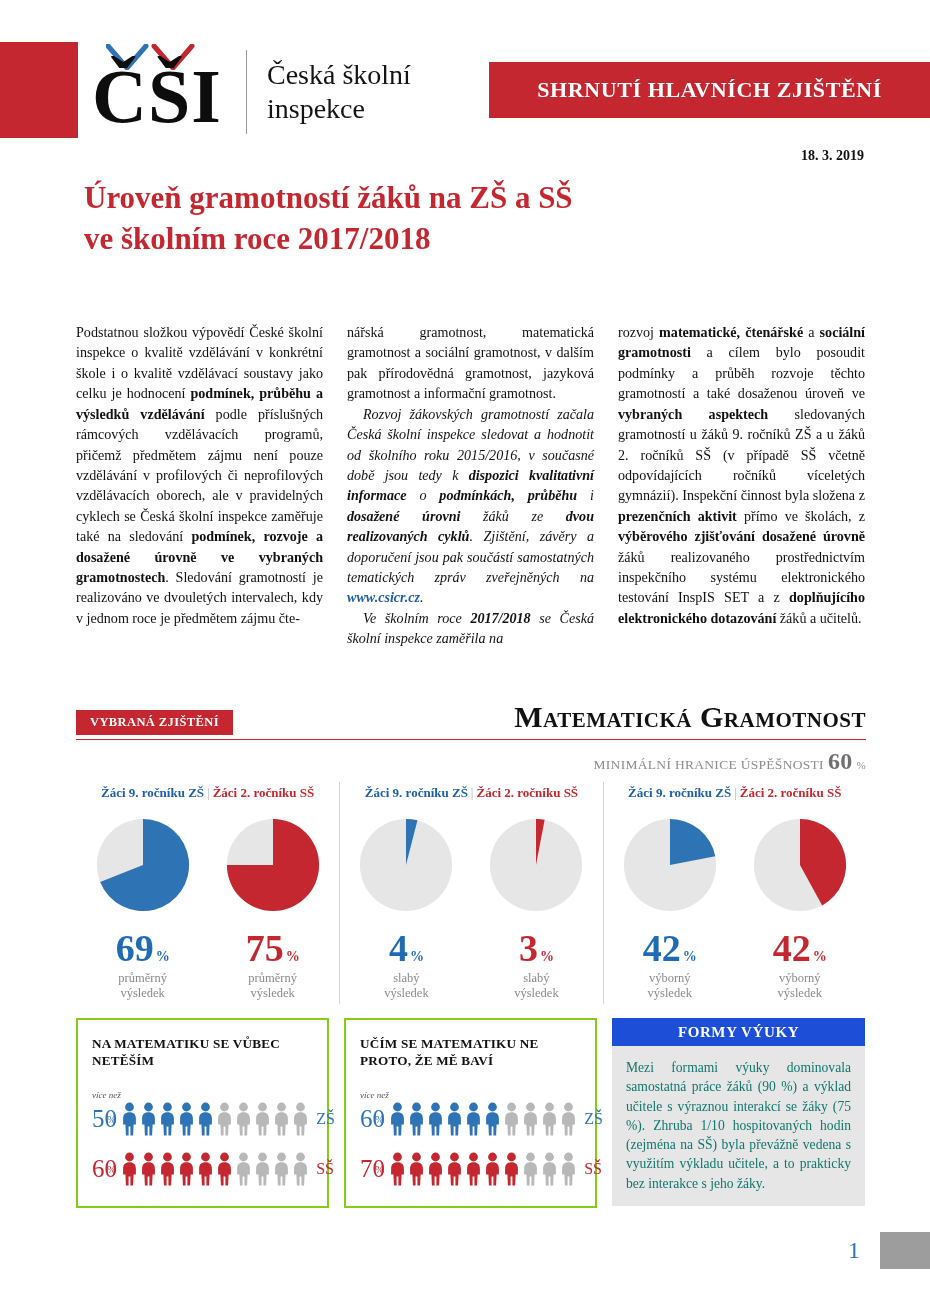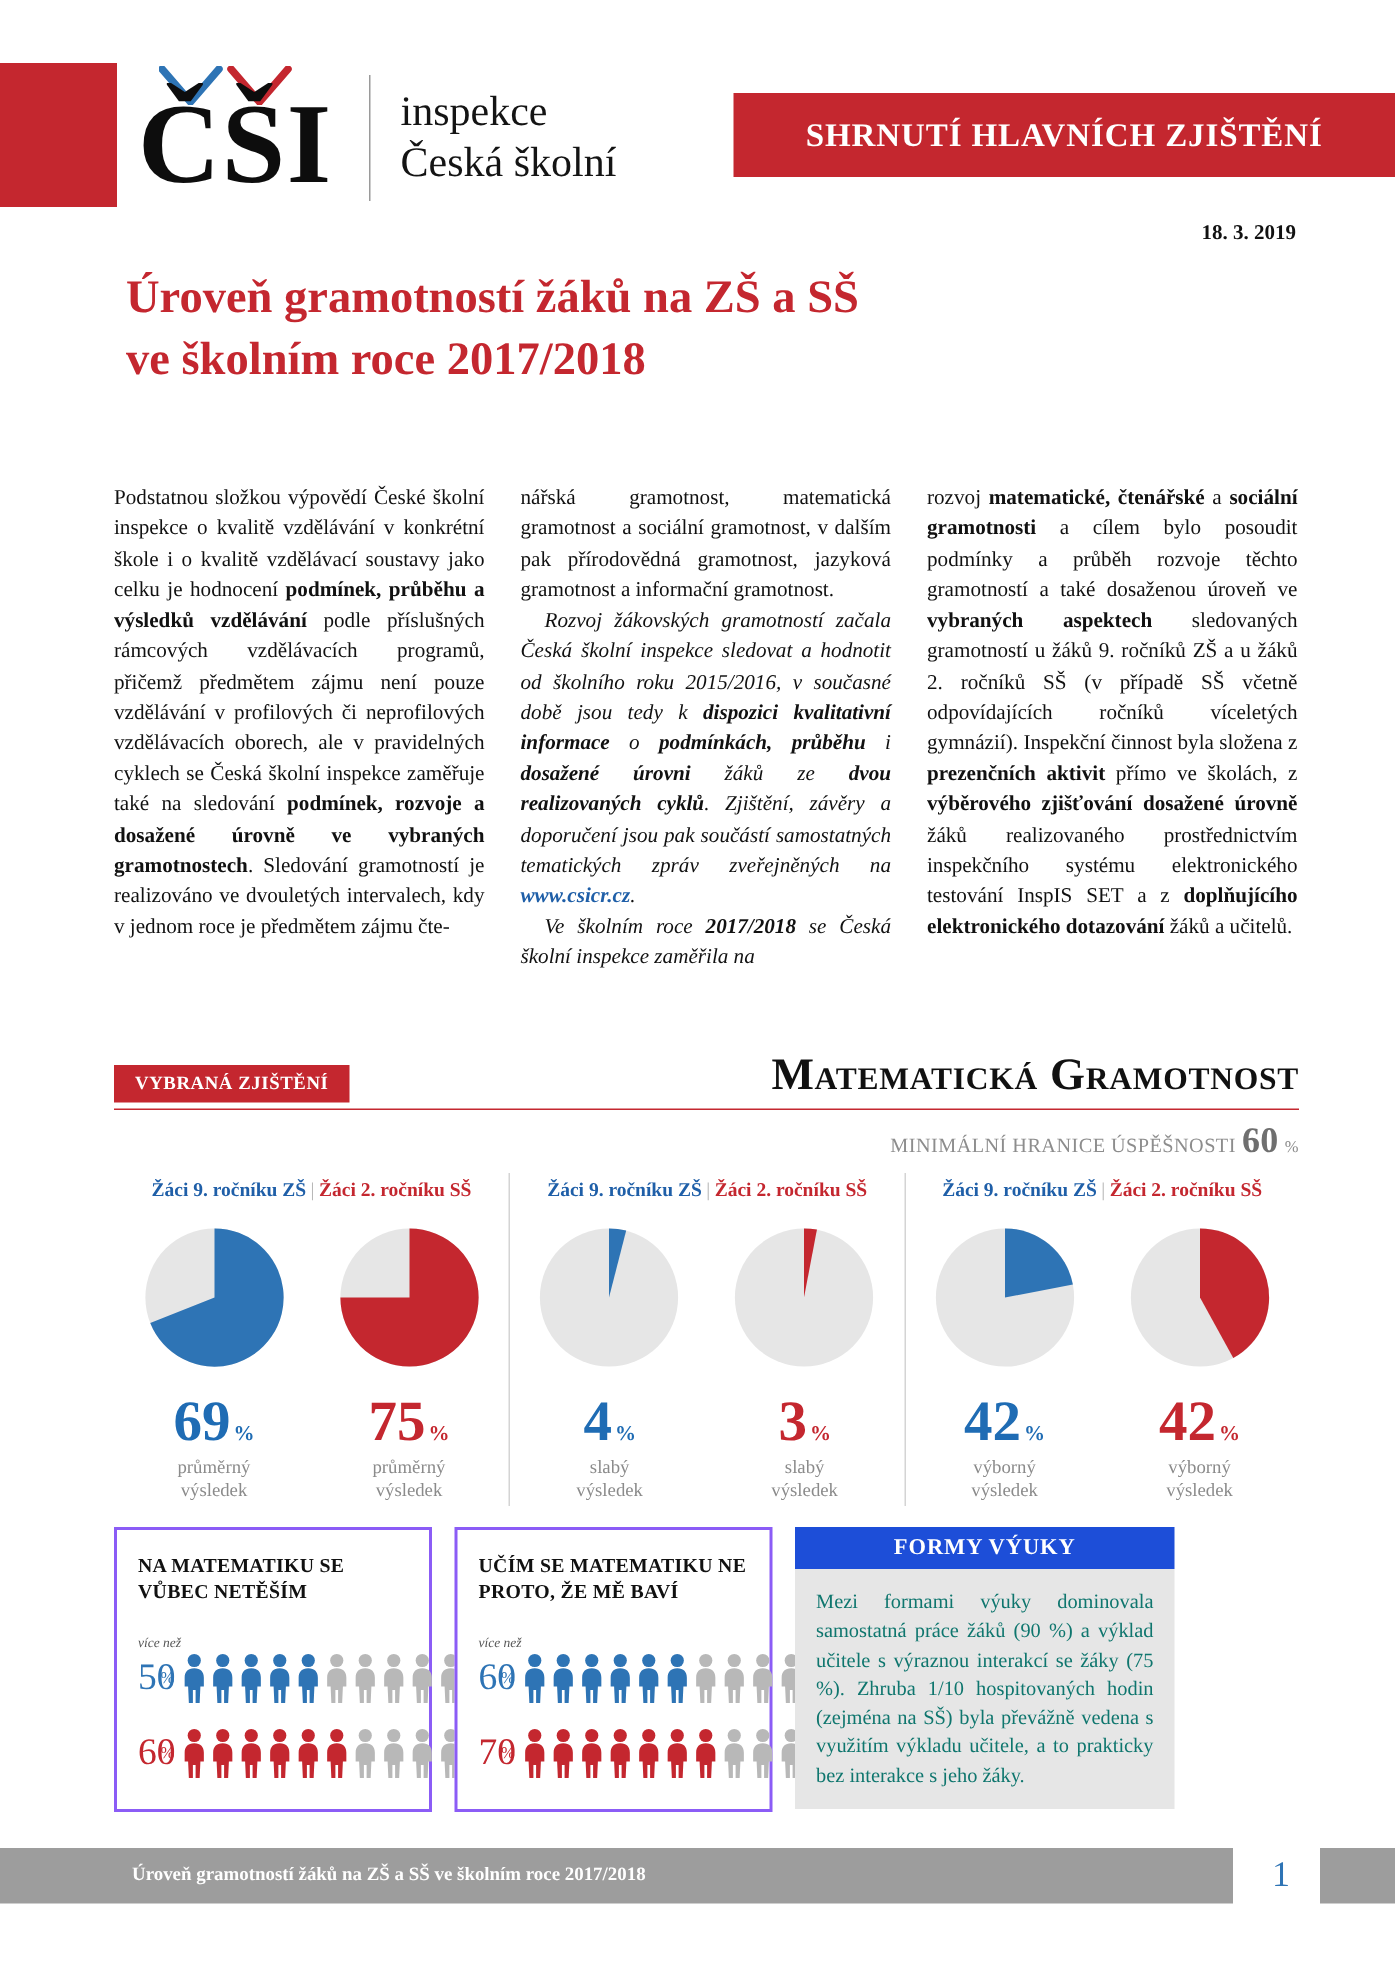--- a/index.html
+++ b/index.html
@@ -137,21 +137,21 @@
     margin-top: 4px; font-size: 12.5px; color: #8b8b8b; line-height: 1.22;
     font-family: "Liberation Serif", serif;
   }
 
   
   .boxes {
     position: absolute; left: 76px; top: 1018px; width: 790px; height: 190px;
     display: flex; gap: 15px;
   }
   .box-people {
-    width: 212px; border: 2px solid #8b5cf6; background: #fff;
+    width: 253px; border: 2px solid #84cc16; background: #fff;
     padding: 16px 14px 10px 14px; position: relative;
   }
   .box-title {
     font-size: 13.2px; font-weight: 700; line-height: 1.28; color: #111;
     font-family: "Liberation Serif", serif; letter-spacing: 0.2px;
     text-transform: uppercase;
   }
   .vice { font-size: 9px; font-style: italic; color: #555; margin-top: 20px;
           font-family: "Liberation Serif", serif; }
   .prow { display: flex; align-items: center; margin-top: 2px; }
@@ -213,22 +213,22 @@
     <div class="logo-block">
       <div class="csi-mark">
         <svg class="csi-checks" viewBox="0 0 120 26">
           <path d="M2 2 L21 24 L40 2" fill="none" stroke="#2e74b5" stroke-width="5" stroke-linecap="round"></path>
           <path d="M48 2 L67 24 L86 2" fill="none" stroke="#c4272f" stroke-width="5" stroke-linecap="round"></path>
         </svg>
         <div class="csi-letters">ČŠI</div>
       </div>
       <div class="csi-divider"></div>
       <div class="csi-name">
+        <div>Česká školní</div>
         <div>inspekce</div>
-        <div>Česká školní</div>
       </div>
     </div>
 
     <div class="hdr-red-bar">
       <span>SHRNUTÍ HLAVNÍCH ZJIŠTĚNÍ</span>
     </div>
     <div class="hdr-date">18. 3. 2019</div>
   </div>
 
   <div class="doc-title">
@@ -544,20 +544,17 @@
       <span class="ptag">SŠ</span>
     </div>
       </div>
     <div class="box-text">
       <div class="box-text-head">FORMY VÝUKY</div>
       <div class="box-text-body">Mezi formami výuky dominovala samostatná práce žáků (90 %) a výklad učitele s výraznou interakcí se žáky (75 %). Zhruba 1/10 hospitovaných hodin (zejména na SŠ) byla převážně vedena s využitím výkladu učitele, a to prakticky bez interakce s jeho žáky.</div>
     </div>
   </div>
 
   <div class="footer">
-    <div class="footer-bar">
-      <span>Úroveň gramotností žáků na ZŠ a SŠ ve školním roce 2017/2018</span>
-    </div>
     <div class="footer-num">1</div>
     <div class="footer-right"></div>
   </div>
 
 </div>
 
 </body></html>

